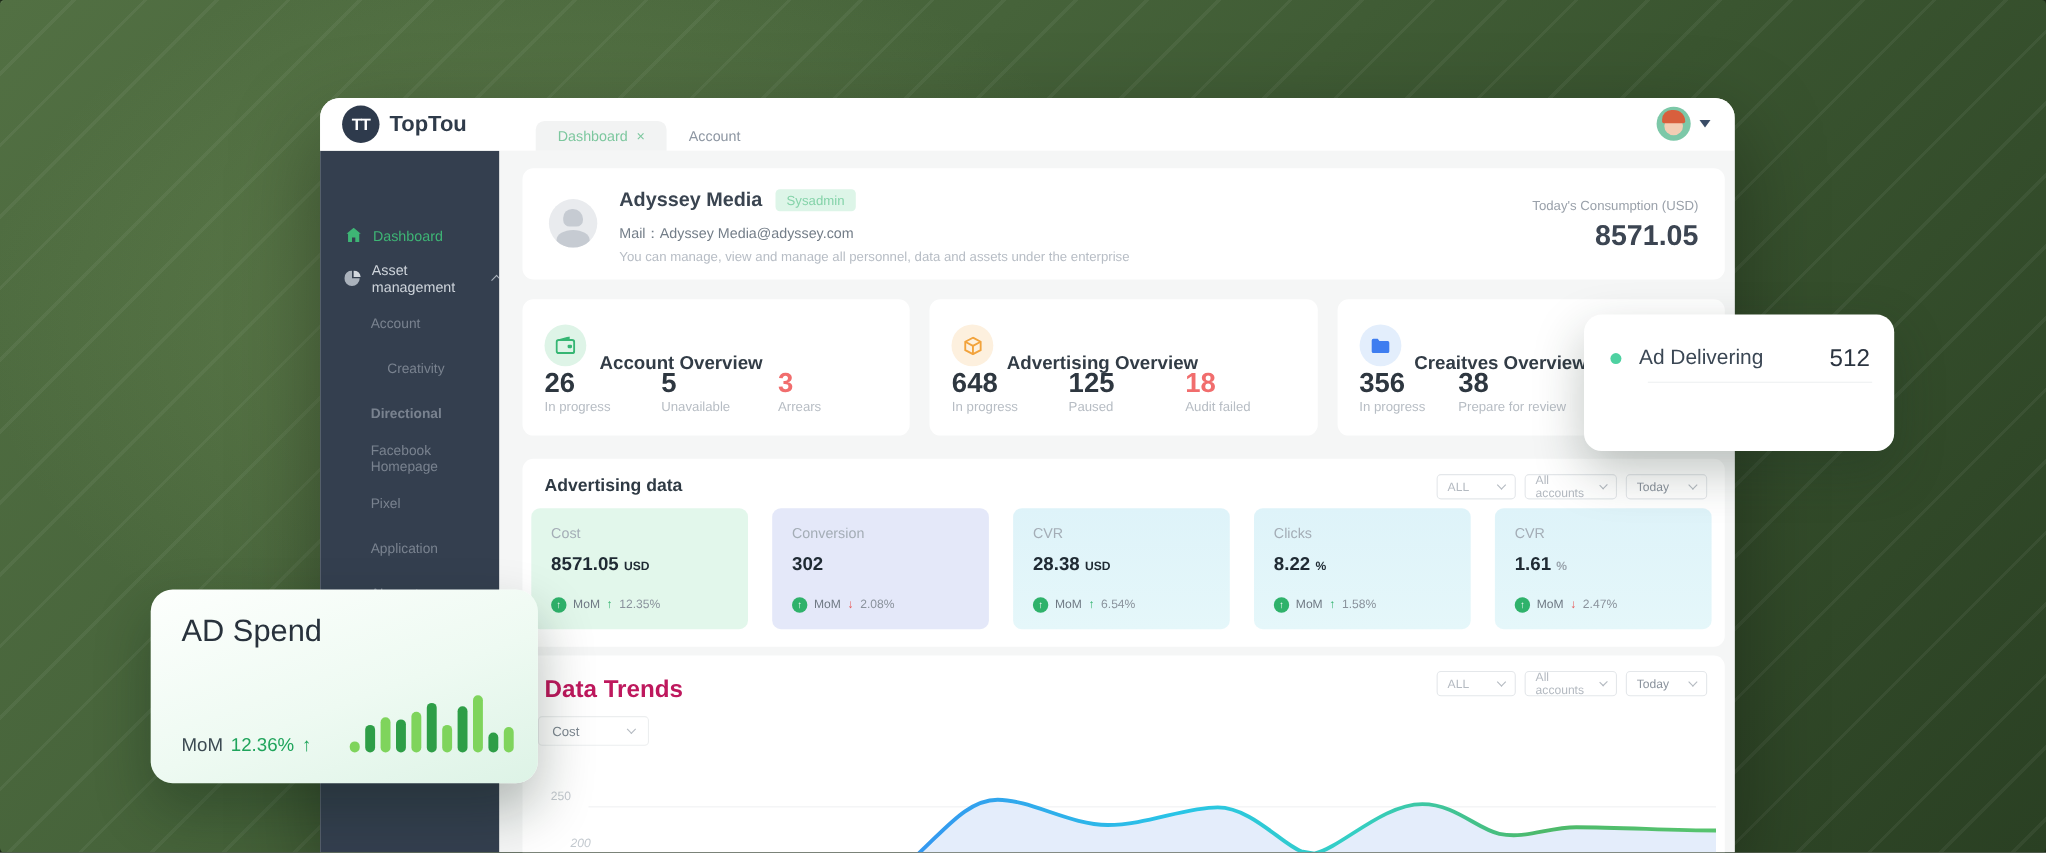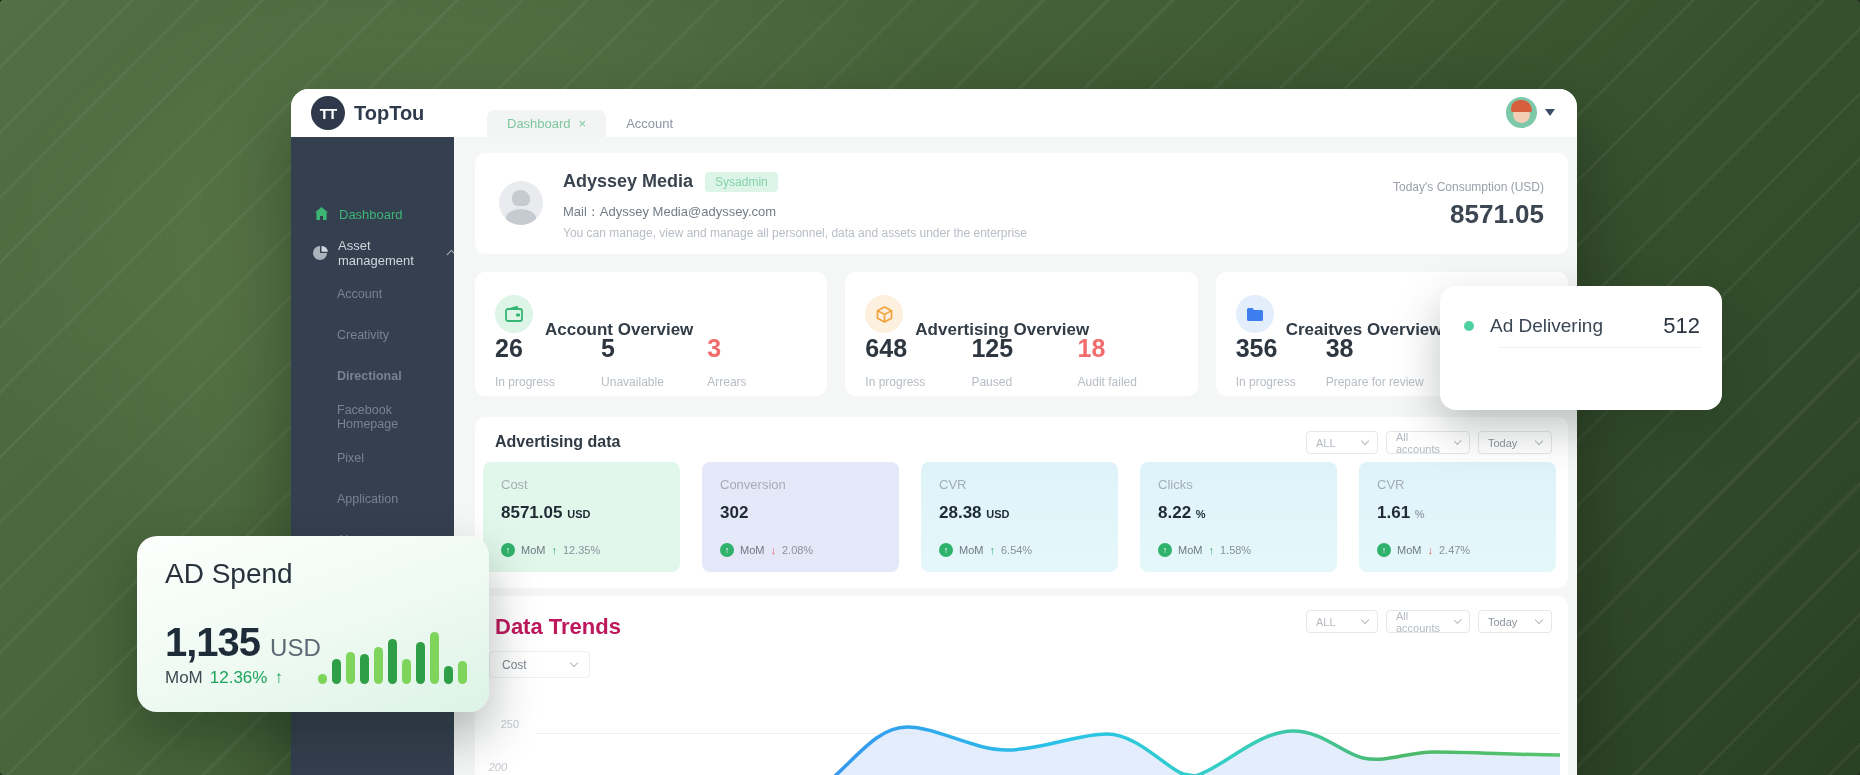--- a/index.html
+++ b/index.html
@@ -54,21 +54,21 @@
   .ov-row { position:absolute; left:21px; top:135px; width:1093px; display:flex; gap:18px; }
   .ov-card { position:relative; flex:1; height:124px; background:#fff; border-radius:10px; }
   .ov-head { position:absolute; left:20px; top:16px; display:flex; align-items:center; gap:12px; }
   .ov-icon { width:38px; height:38px; border-radius:50%; display:flex; align-items:center; justify-content:center; }
   .ov-icon.green { background:#def4e7; } .ov-icon.orange { background:#fdf0de; } .ov-icon.blue { background:#e3eefc; }
   .ov-title { font-size:17px; font-weight:bold; color:#323c46;margin-top:32px; }
   .ov-stats { position:absolute; left:20px; top:62px; right:14px; display:flex; }
   .ov-stat { width:115px; }
   .ov-val { font-size:25px; font-weight:bold; color:#2e3740; }
   .ov-val.alert { color:#f16d6d; }
-  .ov-lab { font-size:12px; color:#b7bdc4; margin-top:12px; white-space:nowrap; }
+  .ov-lab { font-size:12px; color:#b7bdc4; margin-top:0; white-space:nowrap; }
   
   .adv-card { left:21px; top:280px; width:1093px; height:171px; }
   .sec-title { position:absolute; left:20px; top:16px; font-size:16px; font-weight:bold; color:#2f3a44; }
   .filters { position:absolute; right:16px; top:14px; display:flex; gap:8px; }
   .select { height:23px; border:1px solid #e4e7ea; border-radius:4px; background:#fff; display:flex; align-items:center;
     justify-content:space-between; padding:0 9px; font-size:11px; color:#b4bac1; }
   .select.dark { color:#8a929c; }
   .sel-chev { width:6px; height:6px; border-left:1.2px solid #b4bac1; border-top:1.2px solid #b4bac1; transform:rotate(225deg); margin-left:8px; margin-top:-3px; }
   .metric-row { position:absolute; left:8px; top:45px; display:flex; gap:22px; }
   .metric { width:197px; height:110px; border-radius:8px; padding:15px 18px; position:relative; }
@@ -153,21 +153,21 @@
         <span class="ic">
           <svg width="15" height="15" viewBox="0 0 15 15">
               <path d="M7 0 A7 7 0 1 0 14 7 L7 7 Z" fill="#aab2bc"></path>
               <path d="M8.5 0 A7 7 0 0 1 15 5.8 L8.5 5.8 Z" fill="#d3d8de"></path>
             </svg>
         </span>
         <span>Asset management</span>
         <span class="chev-up"></span>
       </div>
       <div class="side-sub" style="top:147px;">Account</div>
-      <div class="side-sub" style="top:188px;">Creativity</div>
+      <div class="side-sub" style="top:188px;margin-left:15px;">Creativity</div>
       <div class="side-sub" style="top:229px;font-weight:bold;">Directional</div>
       <div class="side-sub" style="top:270px;">Facebook Homepage</div>
       <div class="side-sub" style="top:311px;">Pixel</div>
       <div class="side-sub" style="top:352px;">Application</div>
       <div class="side-sub" style="top:393px;">AI-creator</div>
       <div class="side-item" style="top:427px; color:#8b95a3;">
         <span class="ic">
           <svg width="15" height="13" viewBox="0 0 15 13">
               <path d="M0 6.5 L15 0 L10 13 L7 8 Z" fill="#98a1ae"></path>
             </svg>
@@ -352,21 +352,21 @@
           <div class="select dark" style="width:74px;">
               <span>Today</span>
               <span class="sel-chev"></span>
             </div>
         </div>
         <div class="metric-select">
           <span>Cost</span>
           <span class="sel-chev"></span>
         </div>
         <div class="ytick" style="left:14px; top:122px;">250</div>
-        <div class="ytick" style="left:2px; top:165px;font-style:italic;">200</div>
+        <div class="ytick" style="left:32px; top:165px;font-style:italic;">200</div>
         <div class="gridline" style="top:137px;"></div>
 
         <svg class="chart-svg" width="1035" height="85" viewBox="0 0 1035 85">
           <defs>
             <linearGradient id="lineGrad" x1="310" y1="0" x2="1035" y2="0" gradientUnits="userSpaceOnUse">
               <stop offset="0" stop-color="#3498f0"></stop>
               <stop offset="0.33" stop-color="#29c5e6"></stop>
               <stop offset="0.55" stop-color="#35cfc3"></stop>
               <stop offset="0.78" stop-color="#4cb96a"></stop>
               <stop offset="1" stop-color="#57c46f"></stop>
@@ -384,24 +384,20 @@
     <div class="pop-row" style="top:20px;">
       <span class="pop-dot" style="background:#4ed1a1;"></span>
       <span class="pop-label">Ad Delivering</span>
       <span class="pop-value">512</span>
     </div>
     <div class="pop-divider"></div>
   </div>
 
   <div class="spend-card">
     <div class="spend-title">AD Spend</div>
-    <div class="spend-value-row">
-      <span class="spend-value">1,135</span>
-      <span class="spend-unit">USD</span>
-    </div>
     <div class="spend-mom">
       <span>MoM</span>
       <span class="pct">12.36%</span>
       <span class="pct">↑</span>
     </div>
     <div class="spend-bars">
         <div class="spend-bar" style="height: 10px; background: rgb(127, 212, 92);"></div>
         <div class="spend-bar" style="height: 25px; background: rgb(46, 158, 71);"></div>
         <div class="spend-bar" style="height: 32px; background: rgb(127, 212, 92);"></div>
         <div class="spend-bar" style="height: 30px; background: rgb(46, 158, 71);"></div>

